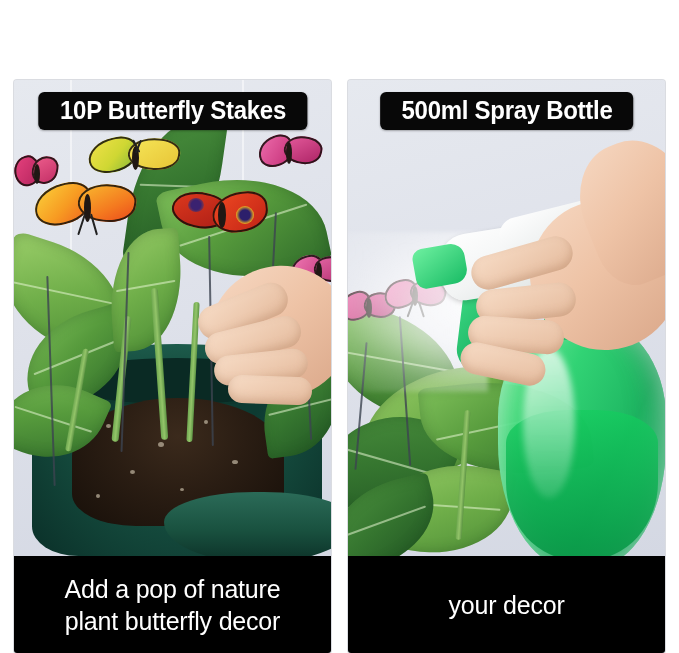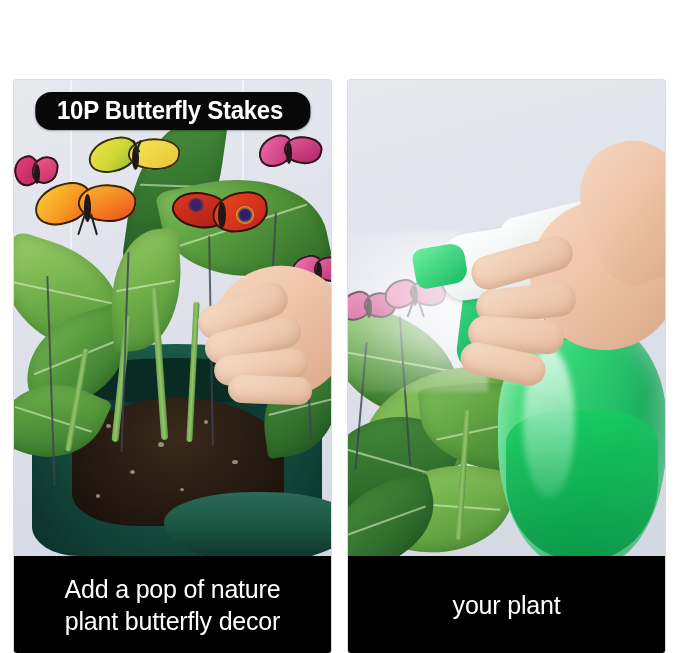--- a/index.html
+++ b/index.html
@@ -32,22 +32,22 @@
   }
   .panel.left{left:14px;}
   .panel.right{left:348px;}
 
   .photo{position:absolute;left:0;top:0;width:100%;height:476px;overflow:hidden;
          background:linear-gradient(170deg,#e3e6ed 0%,#d8dce6 55%,#ced3df 100%);}
 
   
   .label-pill{
     position:absolute;left:50%;top:12px;transform:translateX(-50%);
-    background:#080808;border-radius:16px;
-    padding:5px 23px 6px 17px;z-index:40;white-space:nowrap;
+    background:#080808;border-radius:6px;
+    padding:5px 17px 6px 17px;z-index:40;white-space:nowrap;
     box-shadow:0 1px 2px rgba(0,0,0,.3);
   }
   .label-pill span{
     color:#ffffff;font-size:25px;line-height:27px;font-weight:bold;
     letter-spacing:-0.3px;display:block;transform:scaleX(0.96);
   }
 
   
   .caption{
     position:absolute;left:0;bottom:0;width:100%;height:97px;background:#000;
@@ -342,20 +342,23 @@
         <div class="nozzle"></div>
 
         <div class="hand" style="left:182px;top:120px;width:150px;height:150px;transform:rotate(-16deg);"></div>
         <div class="hand" style="left:236px;top:60px;width:110px;height:140px;transform:rotate(-22deg);border-radius:46% 46% 30% 30%;"></div>
         <div class="finger" style="left:122px;top:166px;width:104px;height:34px;transform:rotate(-16deg);"></div>
         <div class="finger" style="left:128px;top:206px;width:100px;height:34px;transform:rotate(-6deg);"></div>
         <div class="finger" style="left:120px;top:238px;width:96px;height:34px;transform:rotate(4deg);"></div>
         <div class="finger" style="left:112px;top:268px;width:86px;height:32px;transform:rotate(12deg);"></div>
       </div>
 
+      <div class="label-pill">
+        <span>500ml Spray Bottle</span>
+      </div>
 
       <div class="caption">
-        <span>your plant</span>
+        <span>your decor</span>
       </div>
     </div>
 
   </div>
 </div>
 
 </body></html>

